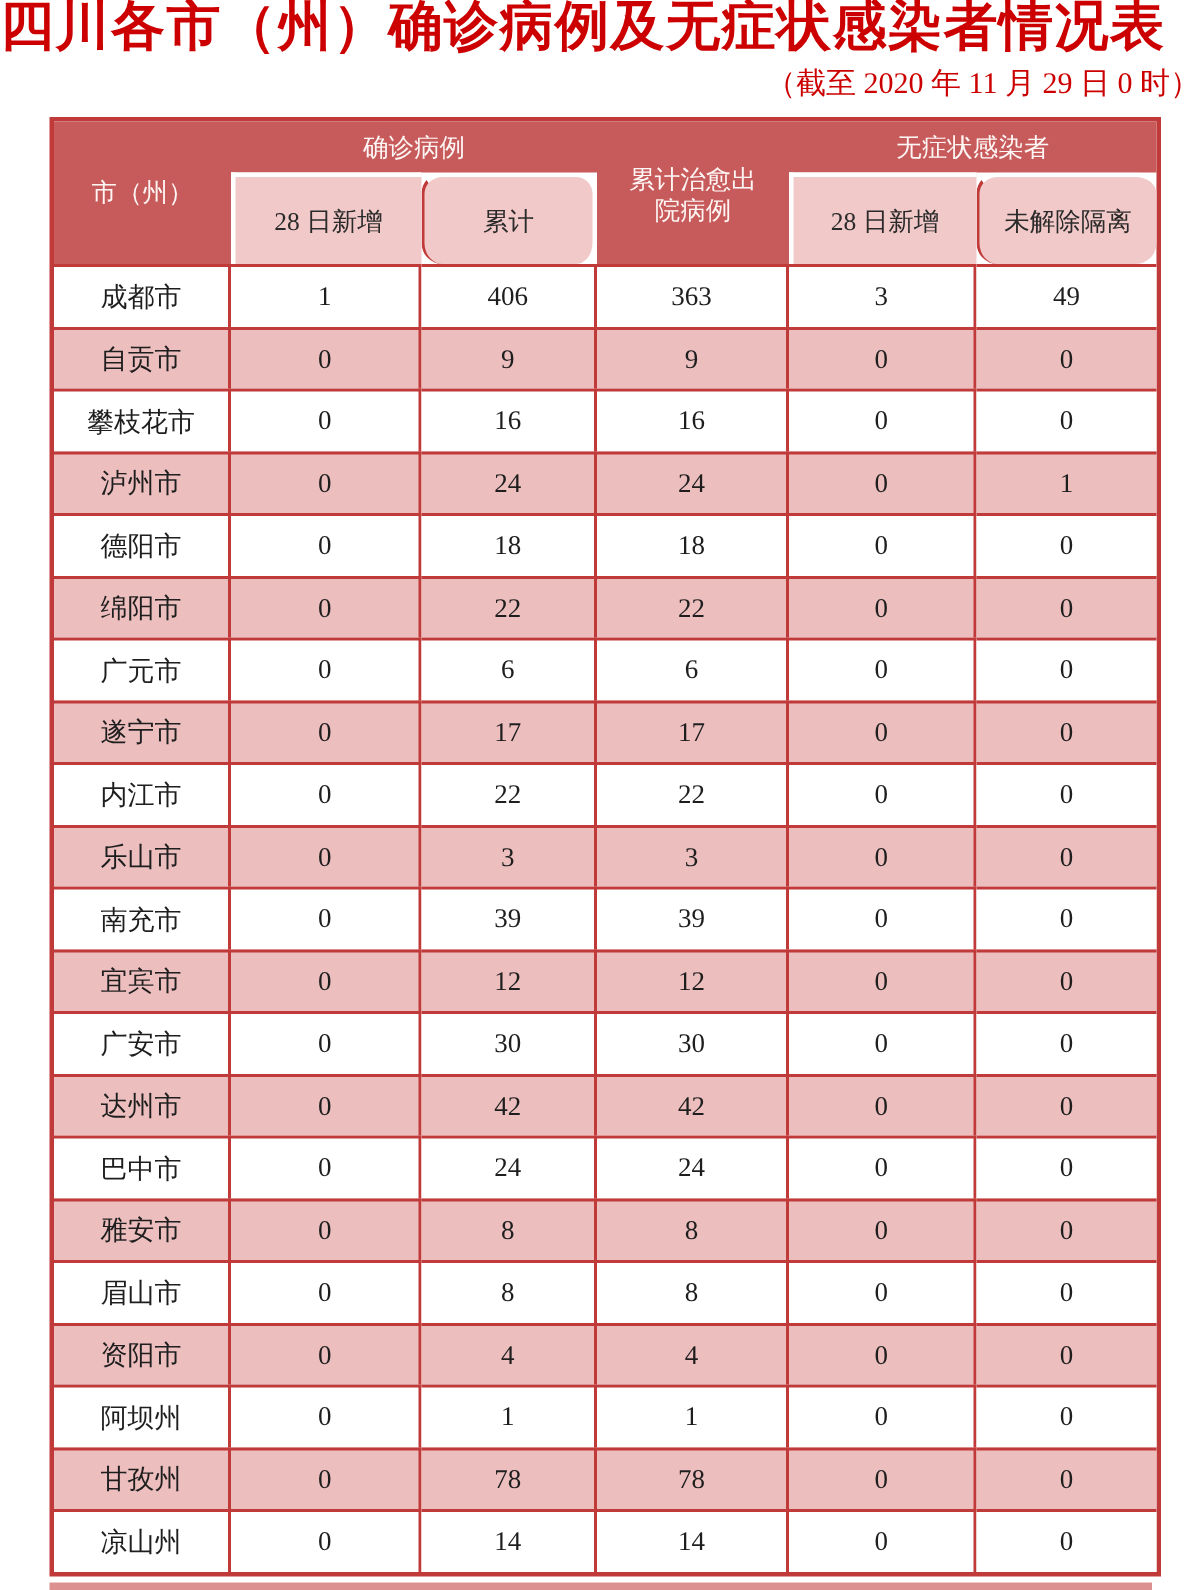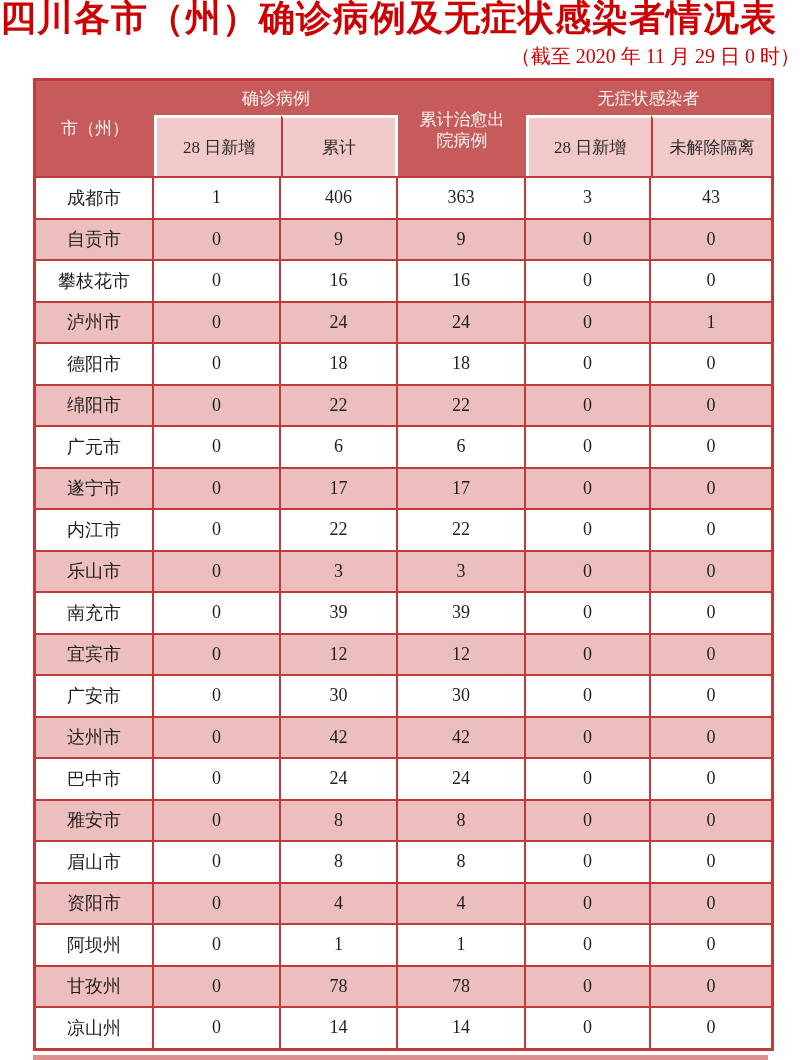--- a/index.html
+++ b/index.html
@@ -60,21 +60,21 @@
   th.cured{line-height:21px;padding-top:2px;margin-top:33px;}
   th.subcell{
     background:var(--subheader-bg);
     color:#2A2A2A;
     font-size:17px;
     height:61px;
     border-top:3px solid #ffffff;
     border-left:0;border-right:0;border-bottom:0;
   }
   th.sub-first{border-left:3px solid #ffffff;}
-  th.sub-second{border-left:2px solid var(--border-red);}
+  th.sub-second{border-left:2px solid var(--border-red);border-radius:14px;}
   th.sub-wr{border-right:3px solid #ffffff;}
   tbody td{
     background:#ffffff;
     color:var(--text-dark);
     font-size:18px;
     height:41.5px;
     border-top:2px solid var(--border-red);
     border-right:2px solid var(--border-red);
   }
   tbody td:last-child{border-right:0;}
@@ -118,21 +118,21 @@
       <th class="subcell sub-second">未解除隔离</th>
     </tr>
   </thead>
   <tbody>
       <tr>
         <td>成都市</td>
         <td>1</td>
         <td>406</td>
         <td>363</td>
         <td>3</td>
-        <td>43</td>
+        <td>49</td>
       </tr>
       <tr class="alt">
         <td>自贡市</td>
         <td>0</td>
         <td>9</td>
         <td>9</td>
         <td>0</td>
         <td>0</td>
       </tr>
       <tr>

